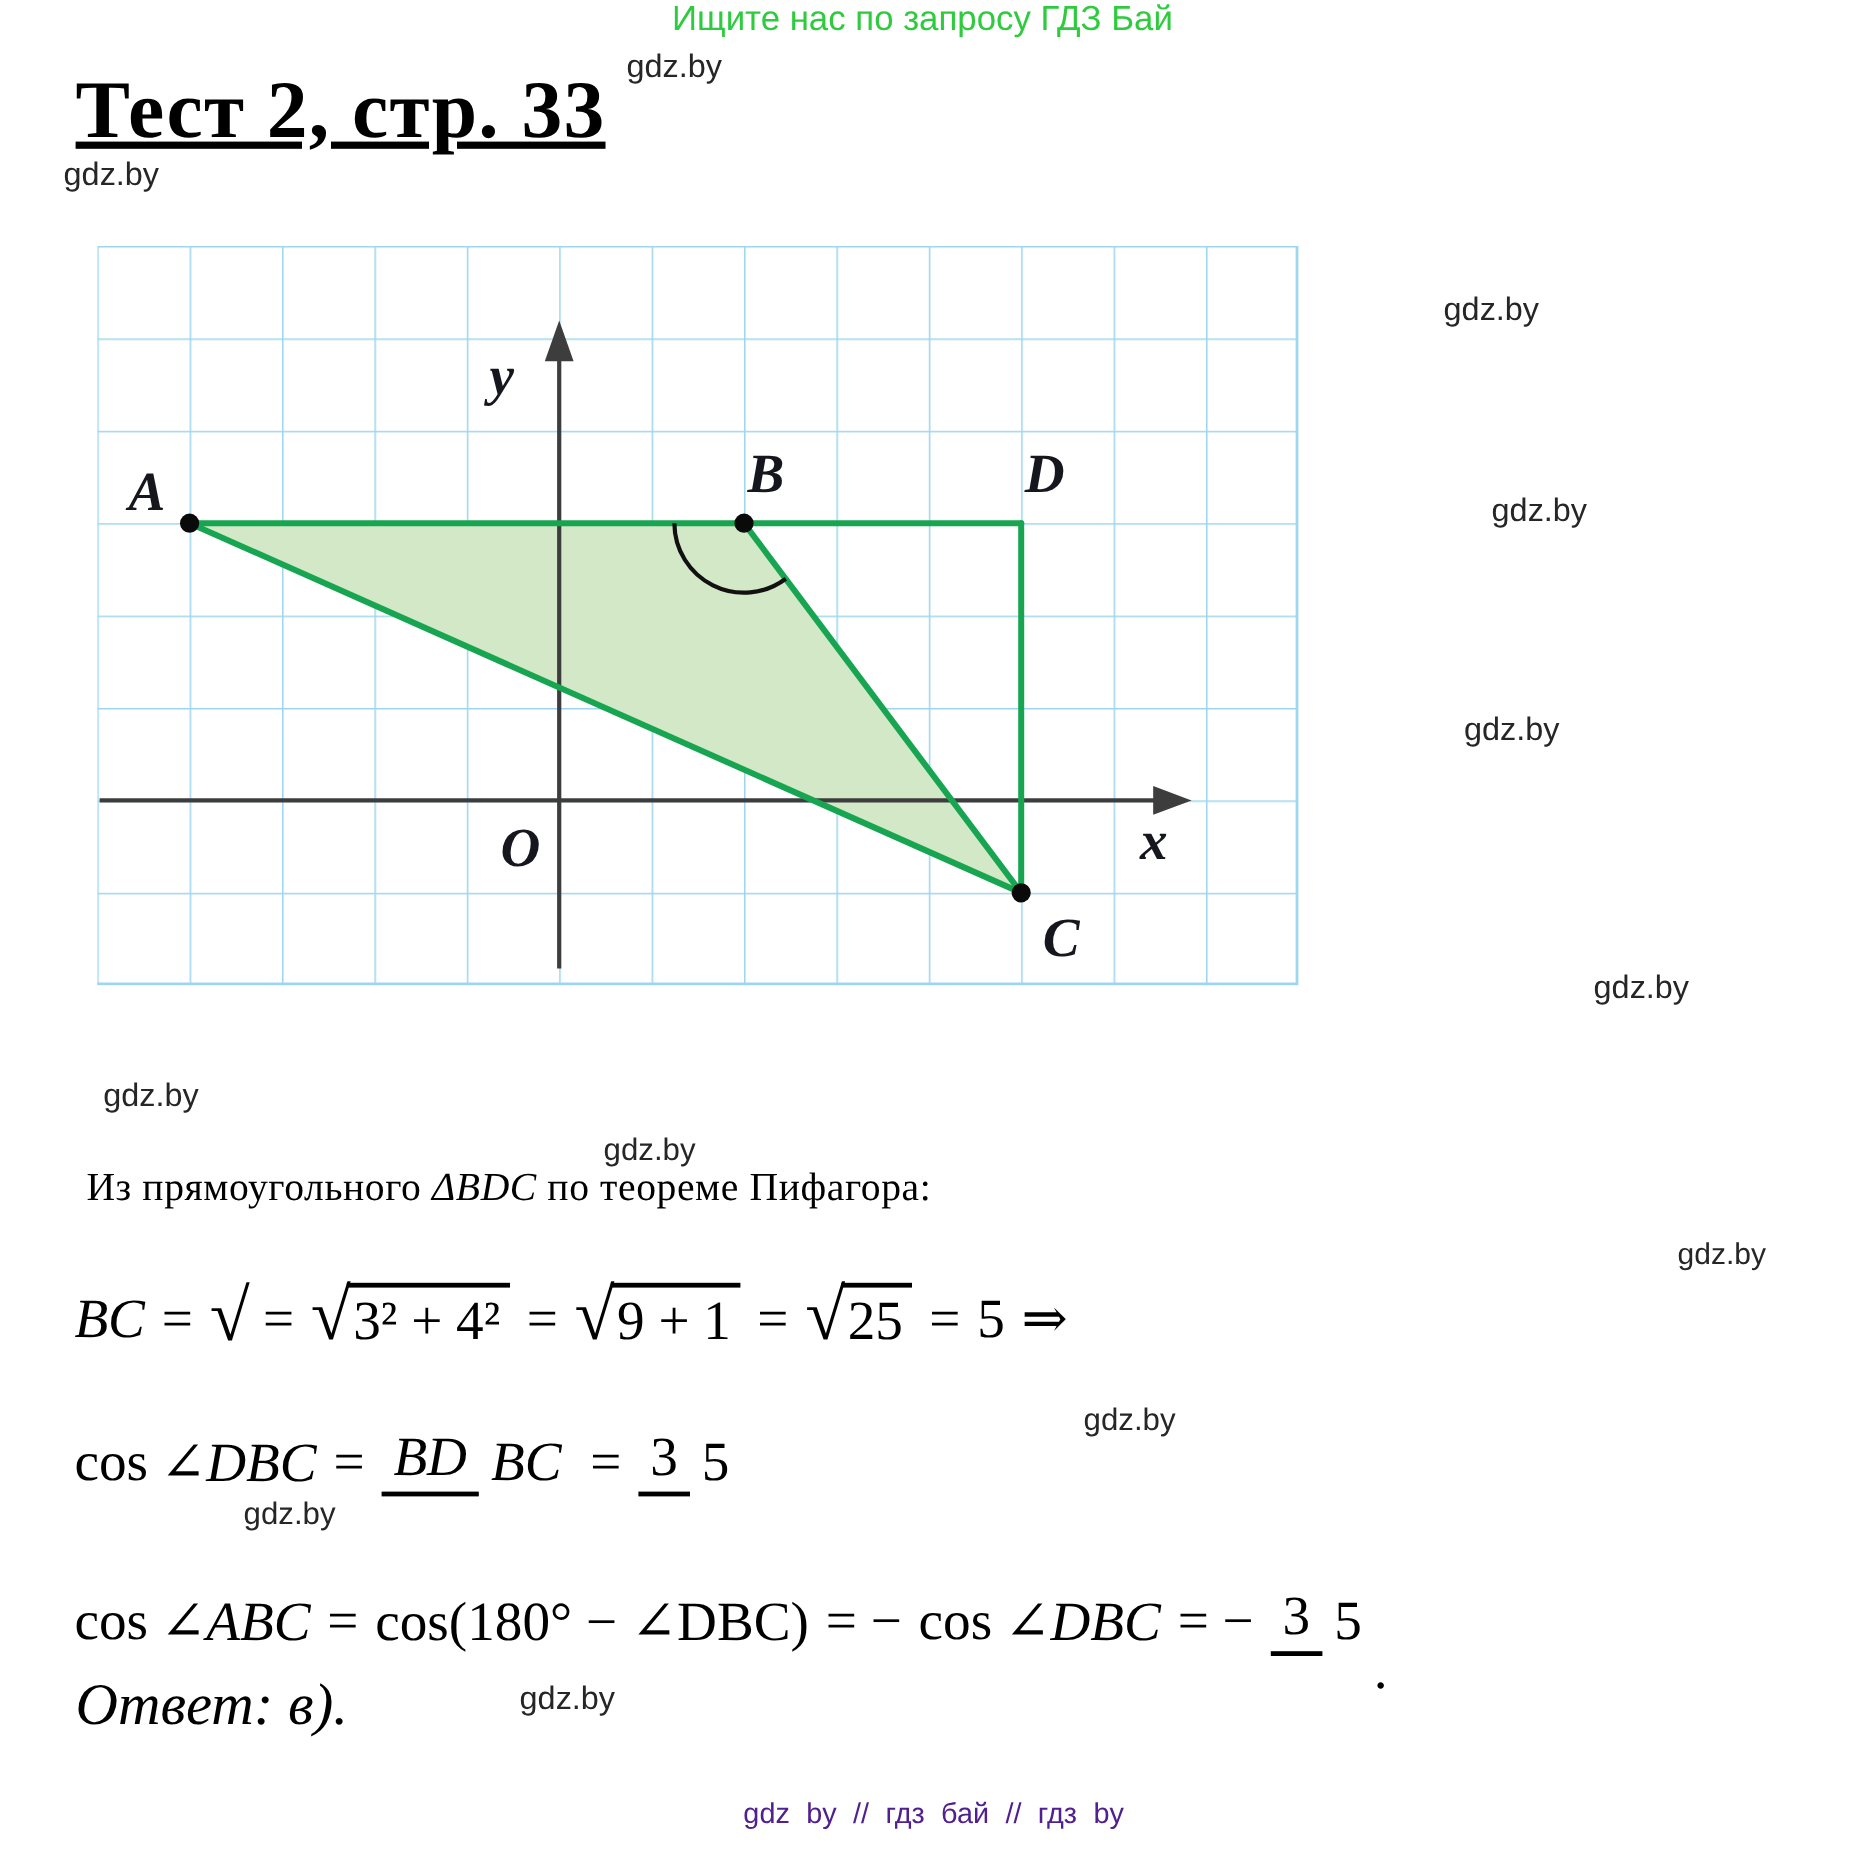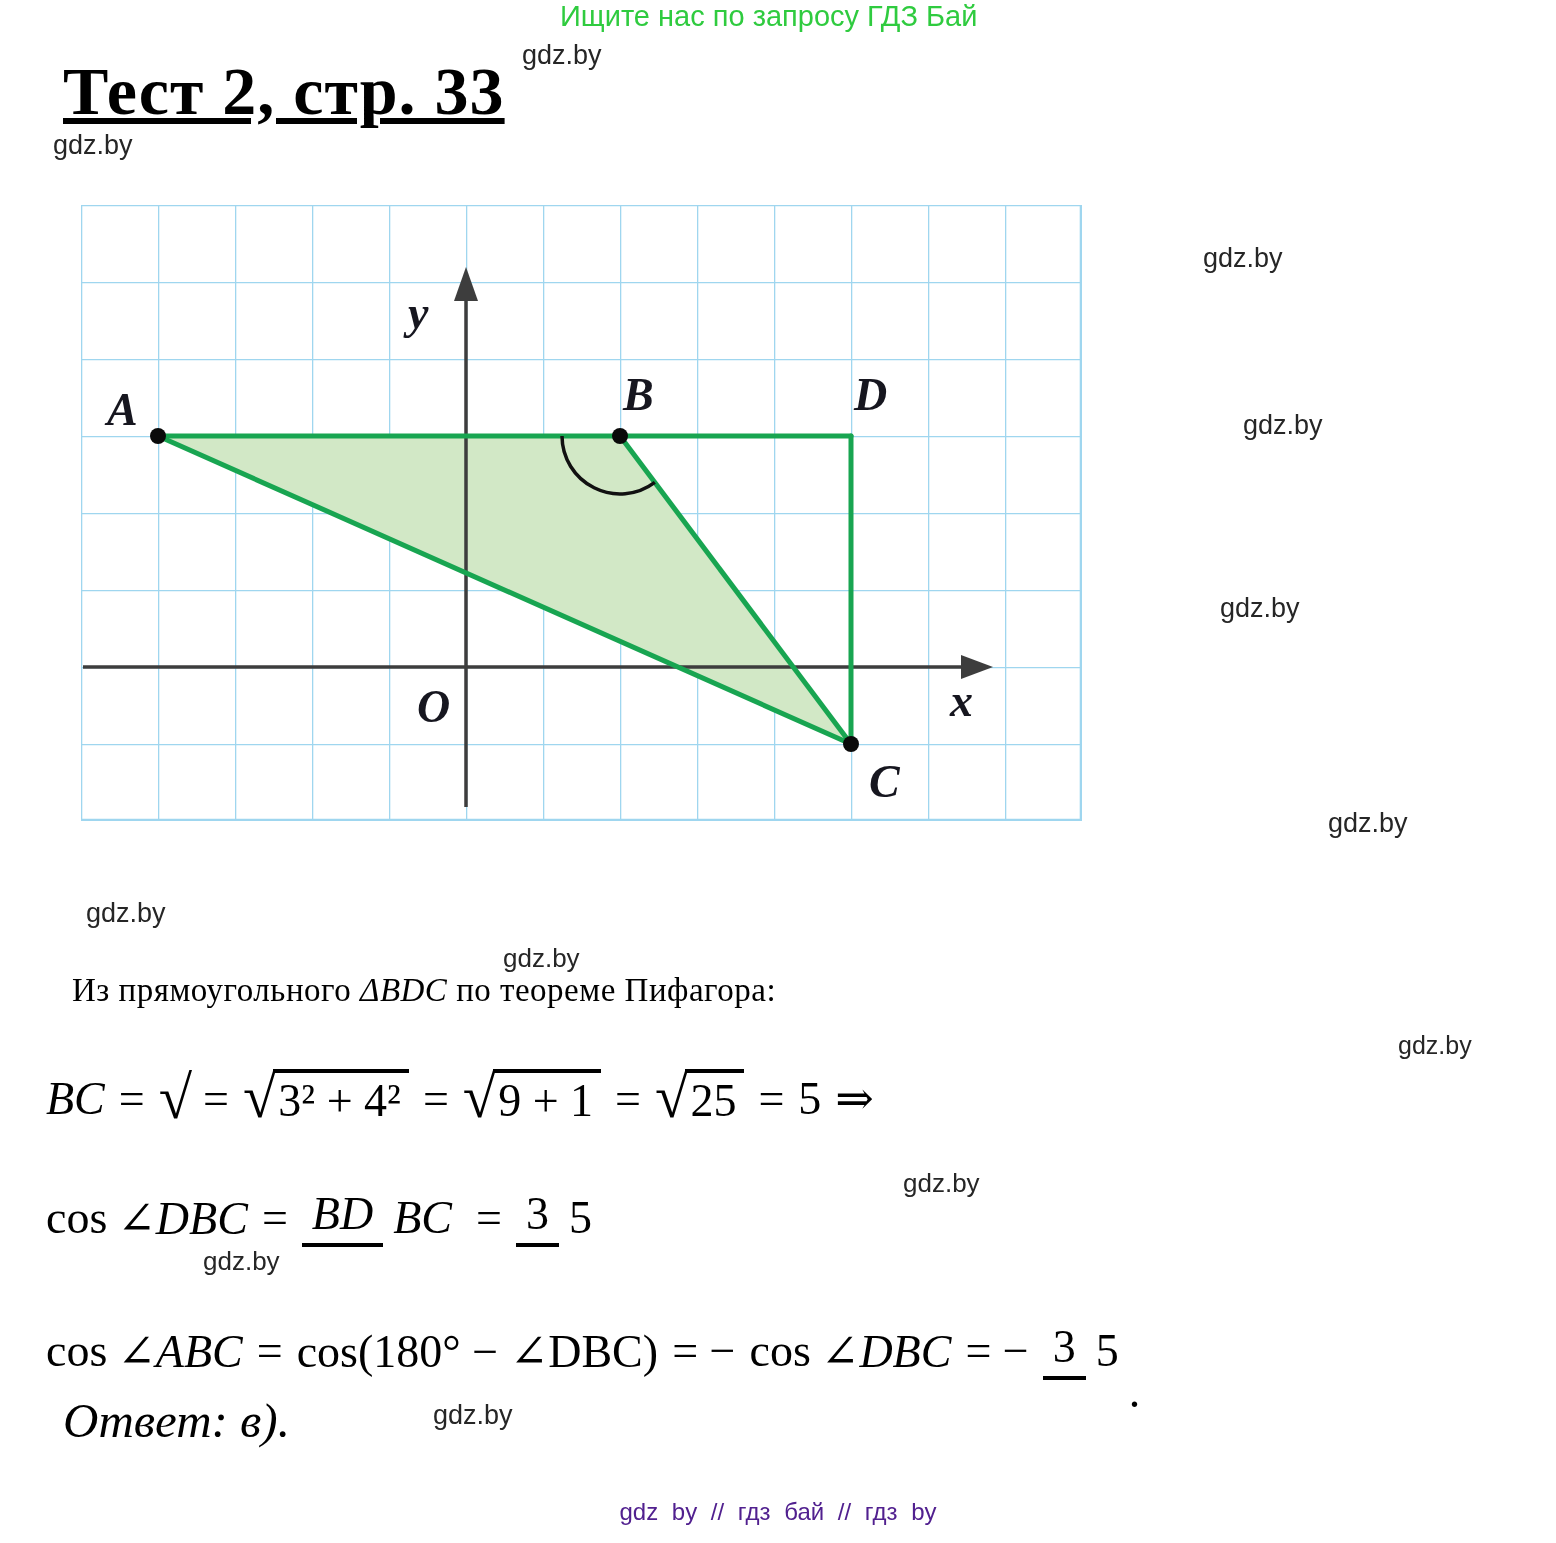--- a/index.html
+++ b/index.html
@@ -16,21 +16,21 @@
   .figure{position:absolute;left:81px;top:205px;width:1001px;height:616px;}
   .gline{stroke:var(--green);stroke-width:5;fill:none;stroke-linecap:round;}
   .tri-fill{fill:var(--fill);stroke:none;}
   .axis{stroke:var(--axis);stroke-width:3.5;fill:none;}
   .axis-arrow{fill:var(--axis);stroke:none;}
   .arc{stroke:#111;stroke-width:3.5;fill:none;}
   .dot{fill:#0a0a0a;stroke:none;}
   .ptlabel{font-family:"Liberation Serif","DejaVu Serif",serif;font-style:italic;font-weight:600;
            font-size:46px;fill:#16161f;}
 
-  .mathline{position:absolute;left:46px;display:flex;align-items:center;white-space:nowrap;
+  .mathline{position:absolute;left:62px;display:flex;align-items:center;white-space:nowrap;
             font-size:46px;font-family:"Liberation Serif","DejaVu Serif","DejaVu Sans",serif;}
   .text-line{position:absolute;left:48px;top:972px;font-size:33px;letter-spacing:.5px;white-space:nowrap;margin-left:24px;}
   .it{font-style:italic;}
   .up{font-style:normal;font-family:Liberation Serif, serif;}
   .eq{margin:0 14px;}
   .rad{display:inline-flex;align-items:flex-start;}
   .sq{font-size:1.32em;line-height:.92em;margin-right:-3px;}
   .vinc{border-top:4px solid #000;padding:1px 8px 0 5px;}
   .frac{display:inline-flex;flex-direction:row;align-items:center;line-height:1.15;}
   .frac .num{padding:0 10px 2px 10px;border-bottom:4px solid #000;}

